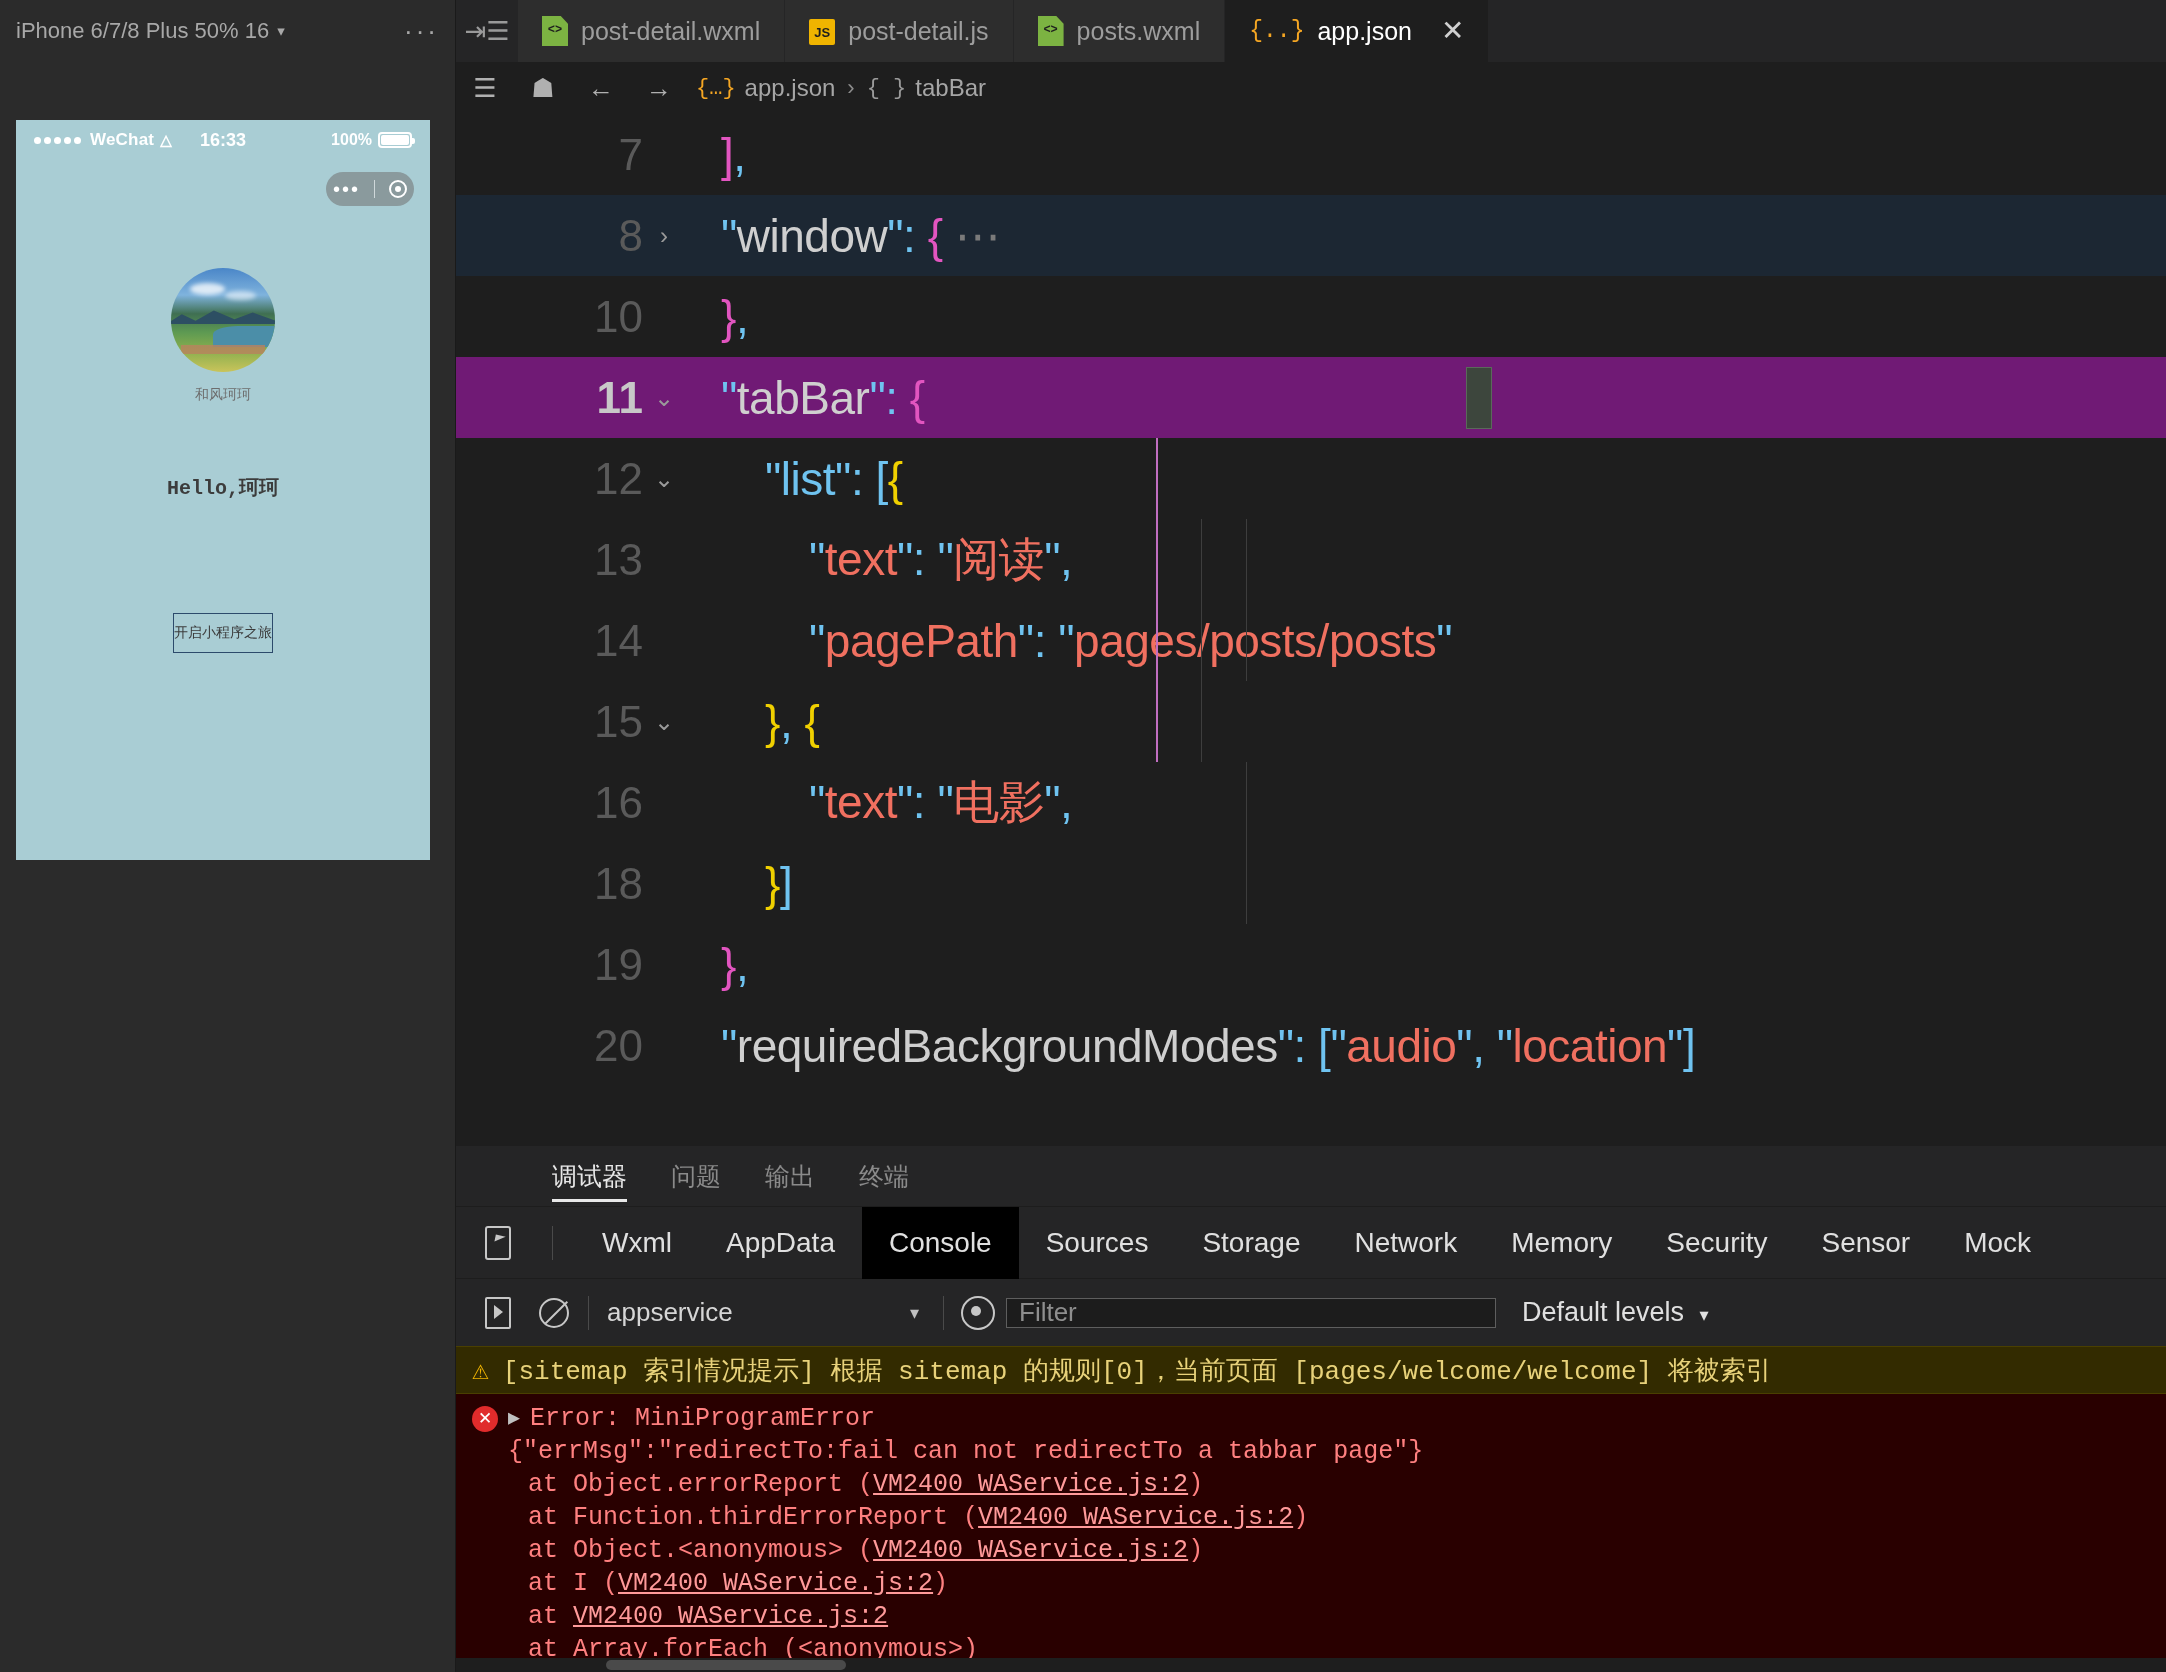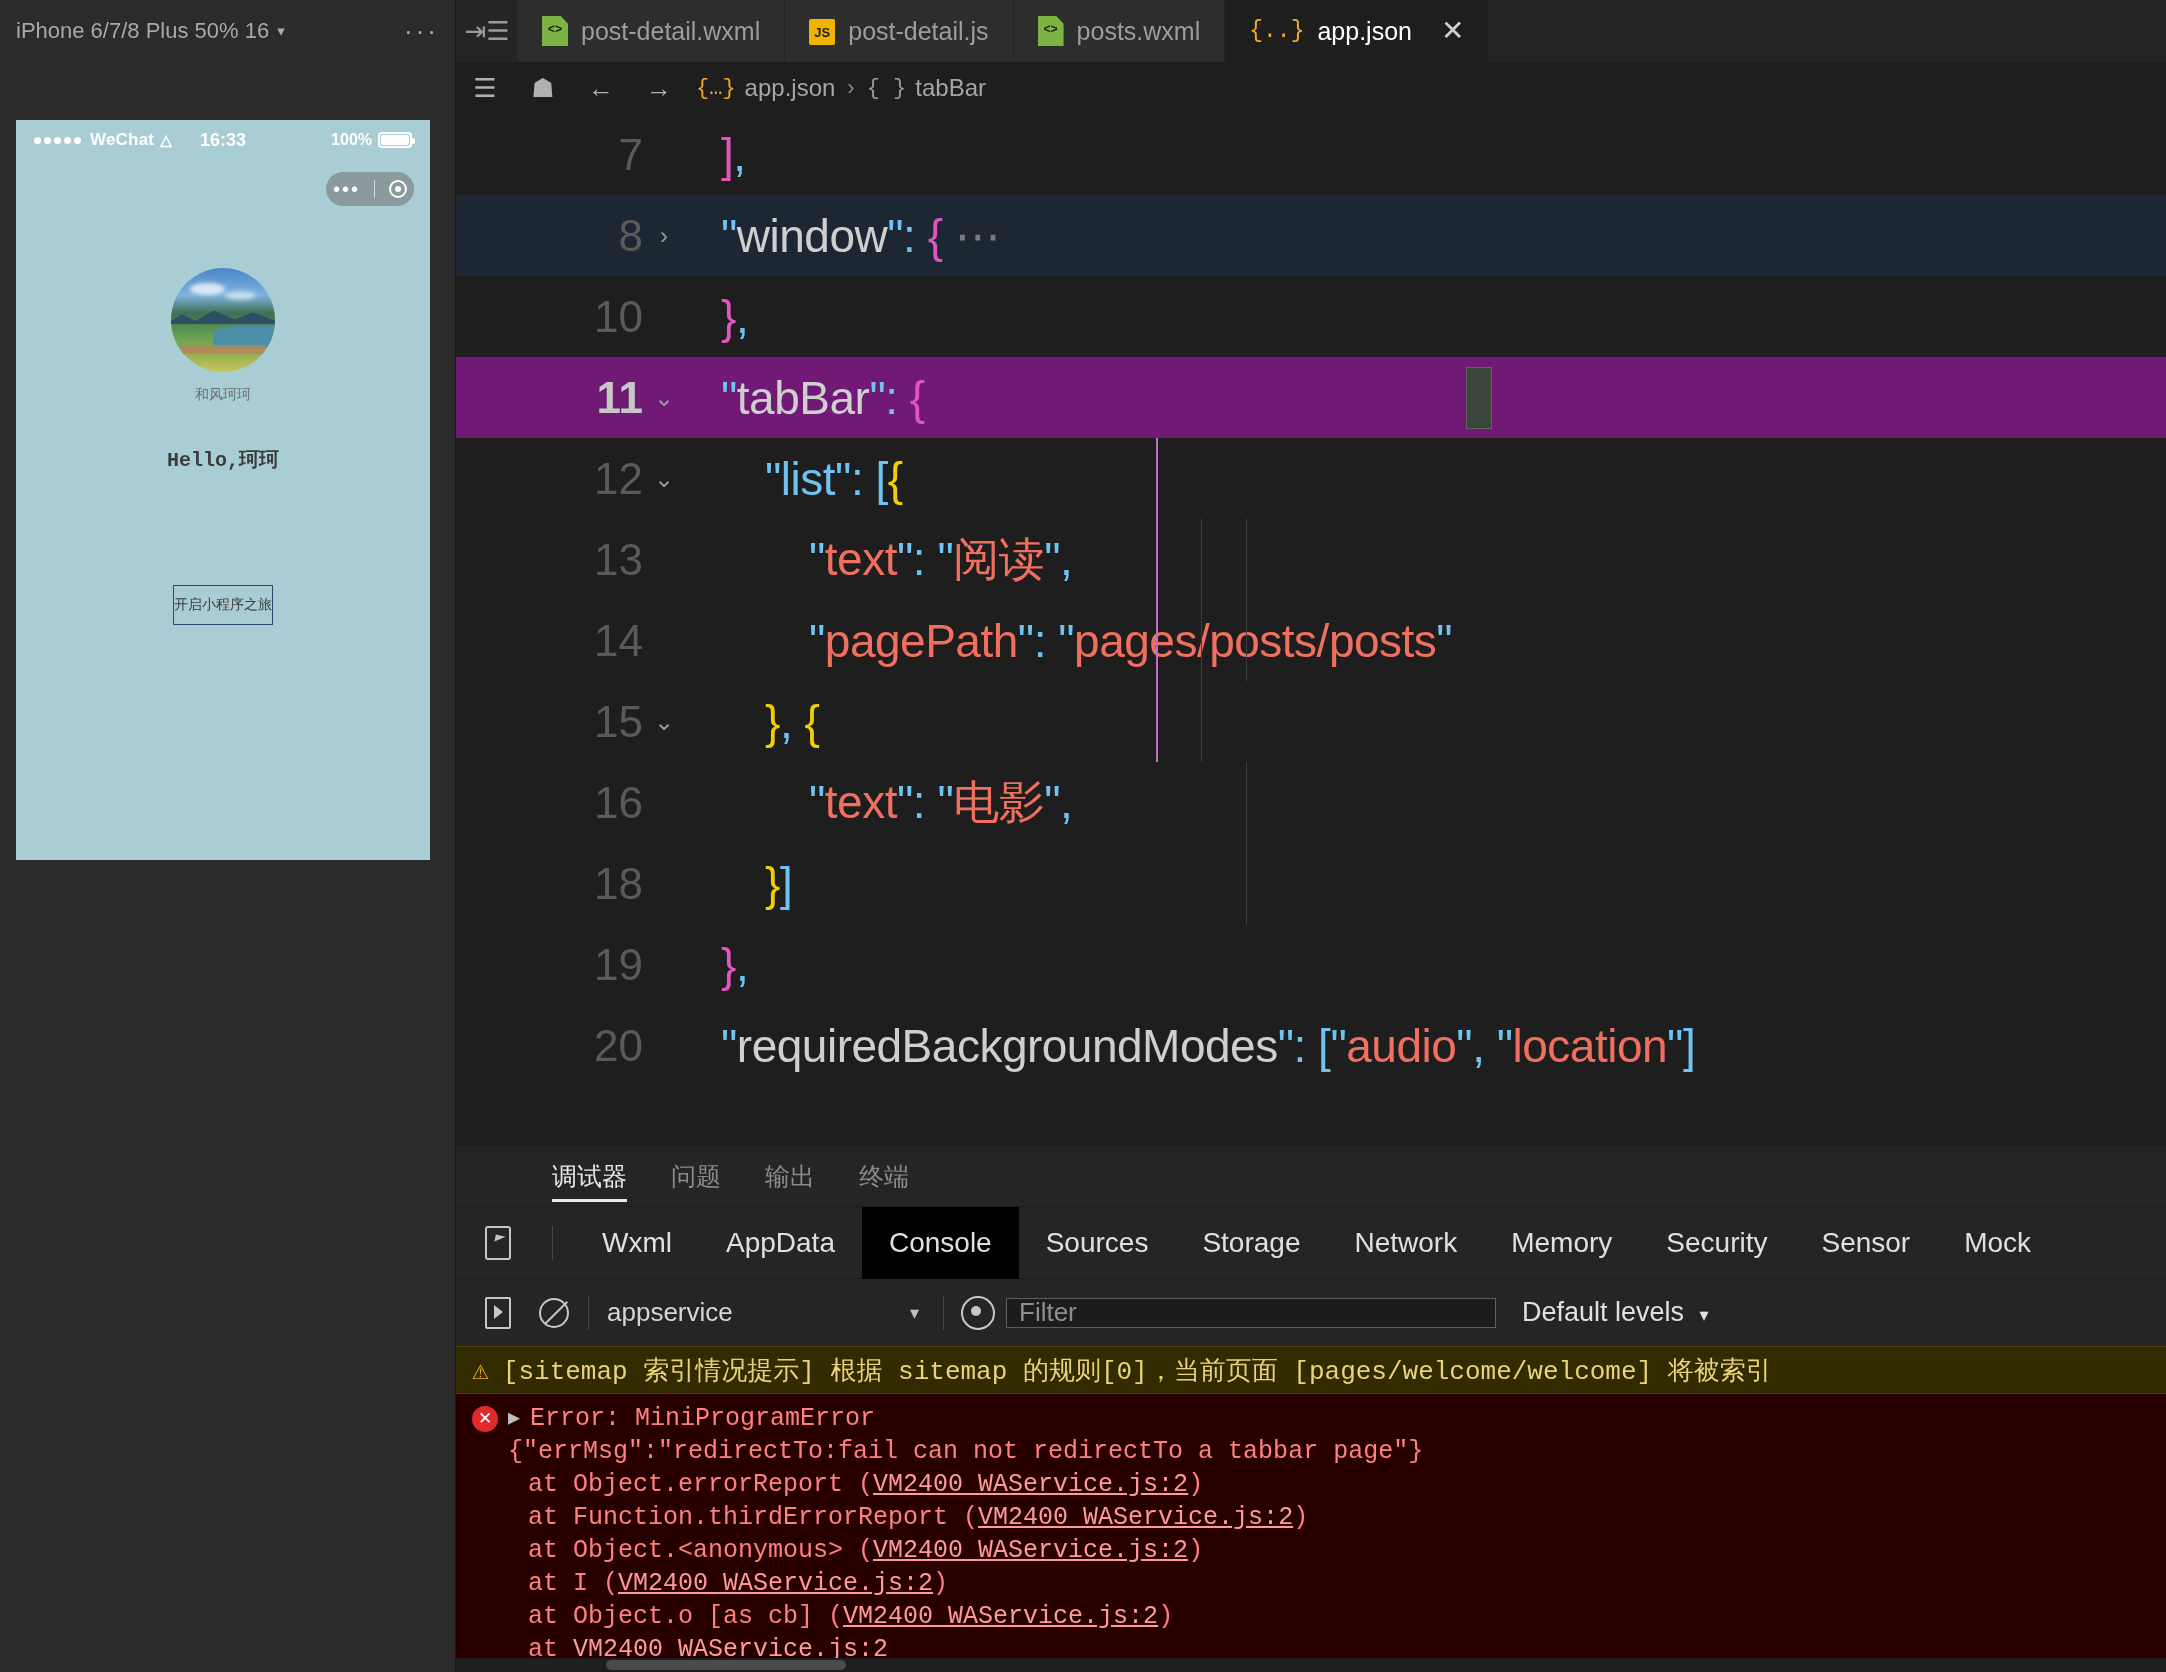--- a/index.html
+++ b/index.html
@@ -62,21 +62,21 @@
     overflow:hidden; position:relative;
     background:linear-gradient(#4a86c8 0%, #7fb3dd 26%, #3f6f52 44%, #5e9a52 62%, #86ad4e 78%, #c9c45a 100%);
   }
   .avatar .cloud1{position:absolute;left:18%;top:14%;width:34%;height:12%;background:rgba(255,255,255,.75);border-radius:50%;filter:blur(2px);}
   .avatar .cloud2{position:absolute;left:52%;top:22%;width:30%;height:9%;background:rgba(255,255,255,.55);border-radius:50%;filter:blur(2px);}
   .avatar .mtn{position:absolute;left:-5%;top:38%;width:110%;height:16%;background:#2d4f63;clip-path:polygon(0 100%,14% 40%,26% 80%,42% 18%,60% 70%,76% 30%,100% 90%,100% 100%);}
   .avatar .lake{position:absolute;left:40%;top:56%;width:60%;height:20%;background:#4b8ea8;border-radius:40% 0 0 0;}
   .avatar .town{position:absolute;left:10%;top:74%;width:80%;height:9%;background:#b9825e;opacity:.8;}
   .nickname{ text-align:center; color:#6d6d6d; font-size:14px; margin-top:14px; }
   .hello{ text-align:center; color:#3c3c3c; font-size:20px; font-weight:bold;
-          margin-top:42px; font-family:"Liberation Mono", monospace; }
+          margin-top:70px; font-family:"Liberation Mono", monospace; }
   .start-btn{
     display:block; margin:112px auto 0; width:100px; height:40px;
     border:1px solid #2c4a6b; background:transparent; color:#3b3b3b;
     font-size:14px; font-family:"Liberation Sans", sans-serif; cursor:pointer;
   }
 
   
   .right { flex:1; display:flex; flex-direction:column; min-width:0; position:relative;}
 
   
@@ -458,21 +458,20 @@
             <span class="err-ico">✕</span>
             <span class="err-arrow">▶</span>
             <span>Error: MiniProgramError</span>
           </div>
           <div class="err-line ind2">{"errMsg":"redirectTo:fail can not redirectTo a tabbar page"}</div>
           <div id="stack">
               <div class="err-line ind"><span>at Object.errorReport (</span><span class="lnk">VM2400 WAService.js:2</span><span>)</span></div>
               <div class="err-line ind"><span>at Function.thirdErrorReport (</span><span class="lnk">VM2400 WAService.js:2</span><span>)</span></div>
               <div class="err-line ind"><span>at Object.&lt;anonymous&gt; (</span><span class="lnk">VM2400 WAService.js:2</span><span>)</span></div>
               <div class="err-line ind"><span>at I (</span><span class="lnk">VM2400 WAService.js:2</span><span>)</span></div>
-              <div class="err-line ind"><span>at Object.o [as cb] (</span><span class="lnk">VM2400 WAService.js:2</span><span>)</span></div>
               <div class="err-line ind"><span>at </span><span class="lnk">VM2400 WAService.js:2</span><span></span></div>
               <div class="err-line ind"><span>at Array.forEach (&lt;anonymous&gt;)</span></div>
             </div>
         </div>
       </div>
       <div class="scrollbar-h">
           <i></i>
         </div>
     </div>
 

